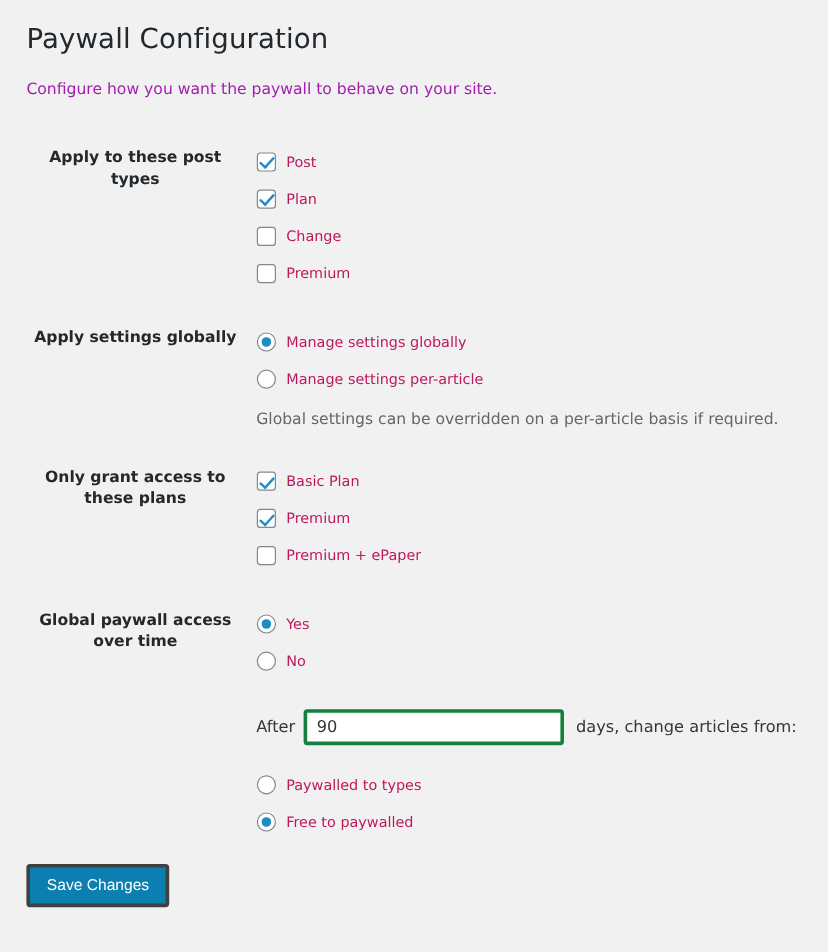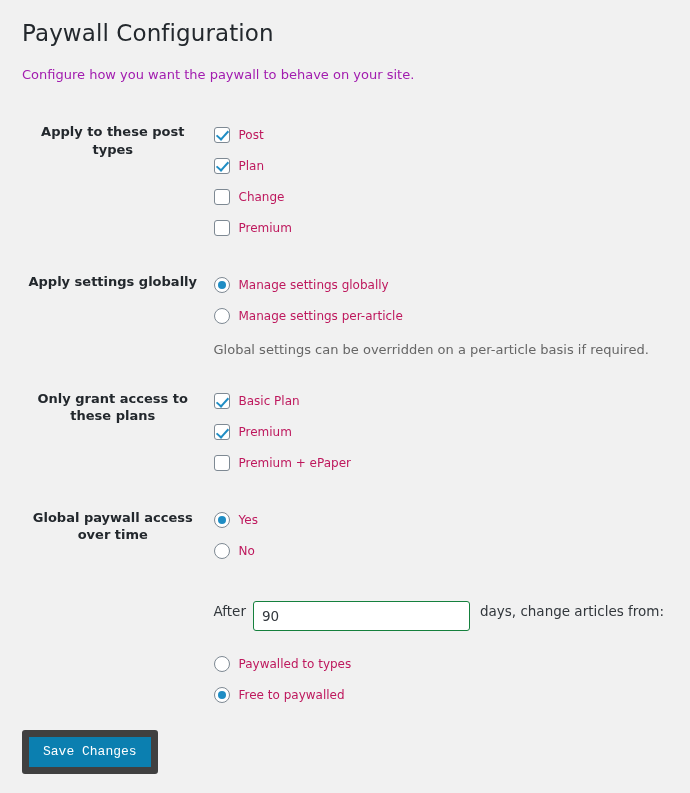--- a/index.html
+++ b/index.html
@@ -122,39 +122,38 @@
     margin-top: 24px;
     margin-bottom: 18px;
     font-size: 13.5px;
     color: #32373c;
   }
   .inline-field .pre-text { margin-right: 7px; }
   .inline-field .post-text { margin-left: 10px; white-space: nowrap; }
   .num-input {
     width: 217px;
     height: 30px;
-    border: 1px solid #15803d;
+    border: 3px solid #15803d;
     border-radius: 3px;
     background: #fff;
     font-family: "DejaVu Sans", "Liberation Sans", sans-serif;
     font-size: 13.5px;
     color: #32373c;
     padding: 0 8px;
     outline: none;
-    margin-top: 10px;
   }
   .submit-area {
     padding-top: 6px;
   }
   .btn-primary {
     background: #0b7fb0;
-    border: 7px solid #404040;
+    border: 3px solid #404040;
     border-radius: 3px;
     color: #fff;
-    font-family: Liberation Mono, monospace;
+    font-family: Liberation Sans, sans-serif;
     font-size: 13px;
     padding: 7px 14px 8px 14px;
     cursor: pointer;
     line-height: 1.2;
   }
 </style>
 </head>
 <body>
 
 <div class="page">

